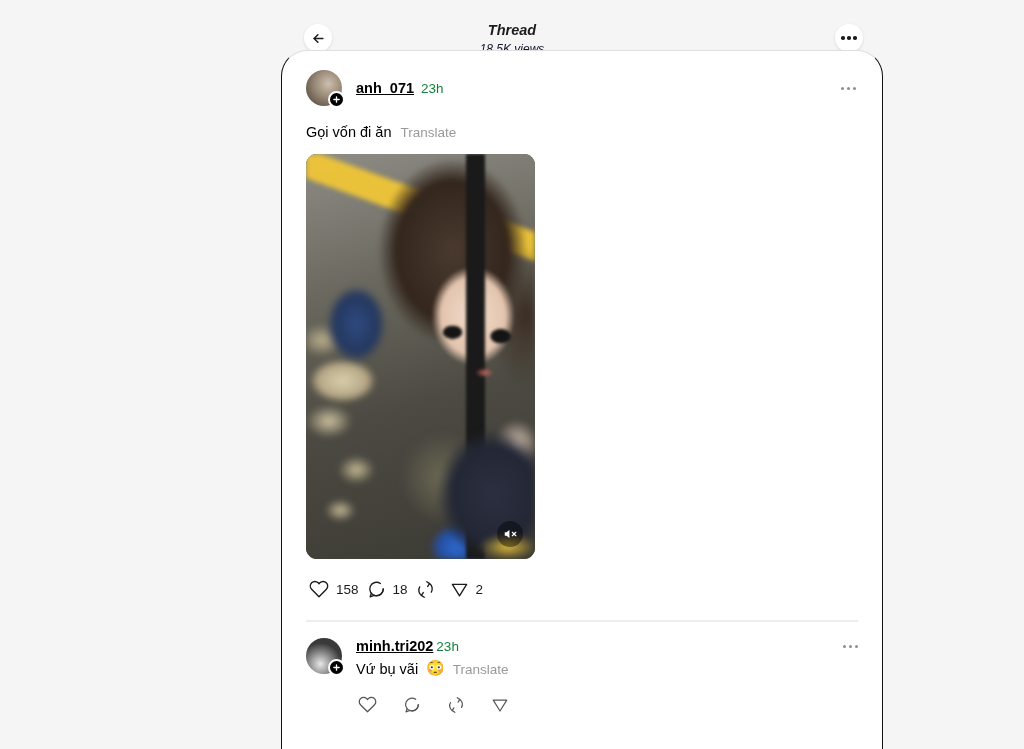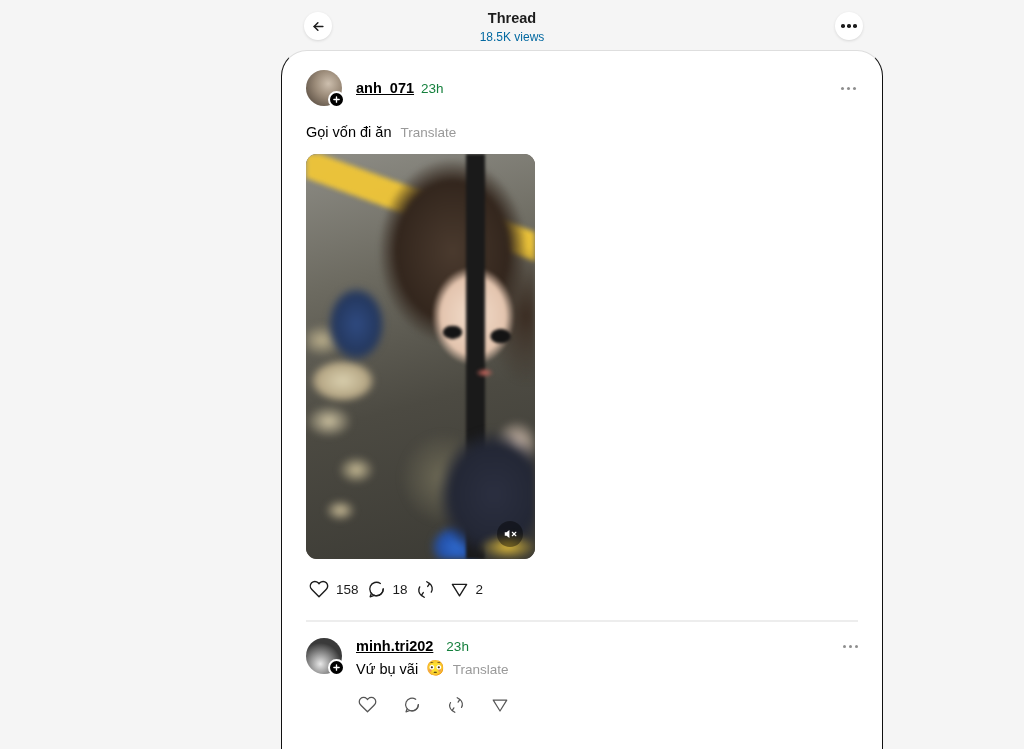--- a/index.html
+++ b/index.html
@@ -6,22 +6,22 @@
   html, body {
     width: 1024px; height: 749px;
     background: #f5f5f5;
     font-family: "Liberation Sans", sans-serif;
     overflow: hidden;
   }
   .app { position: relative; width: 1024px; height: 749px; }
 
   
   .topbar {
-    position: absolute; top: 4px; left: 0;
-    width: 1024px; height: 50px;
+    position: absolute; top: 16px; left: 0;
+    width: 1024px; height: 50px; font-style: italic;
   }
   .circle-btn {
     position: absolute; top: 8px;
     width: 28px; height: 28px; border-radius: 50%;
     background: #ffffff;
     box-shadow: 0 1px 3px rgba(0,0,0,0.12);
     display: flex; align-items: center; justify-content: center;
     cursor: pointer;
   }
   .back-btn { left: 304px; }
@@ -30,21 +30,21 @@
   .dots i { width: 3.5px; height: 3.5px; border-radius: 50%; background: #1c1c1c; display:block; }
 
   .title-wrap {
     position: absolute; left: 0; top: 5px; width: 1024px;
     text-align: center; pointer-events: none;
   }
   .title {
     font-size: 14.5px; font-weight: bold; color: #1c1c1c; line-height: 19px;
   }
   .subtitle {
-    font-size: 12px; color: #0369a1; line-height: 16px; margin-top: 1px;
+    font-size: 12px; color: #0f172a; line-height: 16px; margin-top: 1px;
   }
 
   
   .card {
     position: absolute; left: 281px; top: 50px;
     width: 602px; height: 699px;
     background: #ffffff;
     border-radius: 26px 26px 0 0;
     border-left: 1.5px solid #111;
     border-right: 1.5px solid #111;
@@ -195,21 +195,21 @@
   }
   .replies-label { font-size: 14.5px; font-weight: bold; color: #1c1c1c; }
   .view-activity {
     display: flex; align-items: center; gap: 5px;
     font-size: 14px; color: #999999; cursor: pointer;
   }
 
   
   .reply { display: flex; padding-top: 16px; }
   .reply-body { margin-left: 14px; flex: 1; }
-  .reply-head { display: flex; align-items: flex-end; gap: 13px; }
+  .reply-head { display: flex; align-items: flex-end; gap: 3px; }
   .reply-more { margin-left: auto; display: flex; gap: 3px; align-self: center; cursor: pointer; }
   .reply-more i { width: 3px; height: 3px; border-radius: 50%; background: #8e8e8e; display:block; }
   .reply-text {
     margin-top: 6px;
     font-size: 14.5px; color: #000; line-height: 19px;
     display: flex; align-items: flex-start; gap: 8px;
   }
   .emoji { font-size: 15px; line-height: 1; }
   .reply-actions {
     display: flex; align-items: center; gap: 26px;

